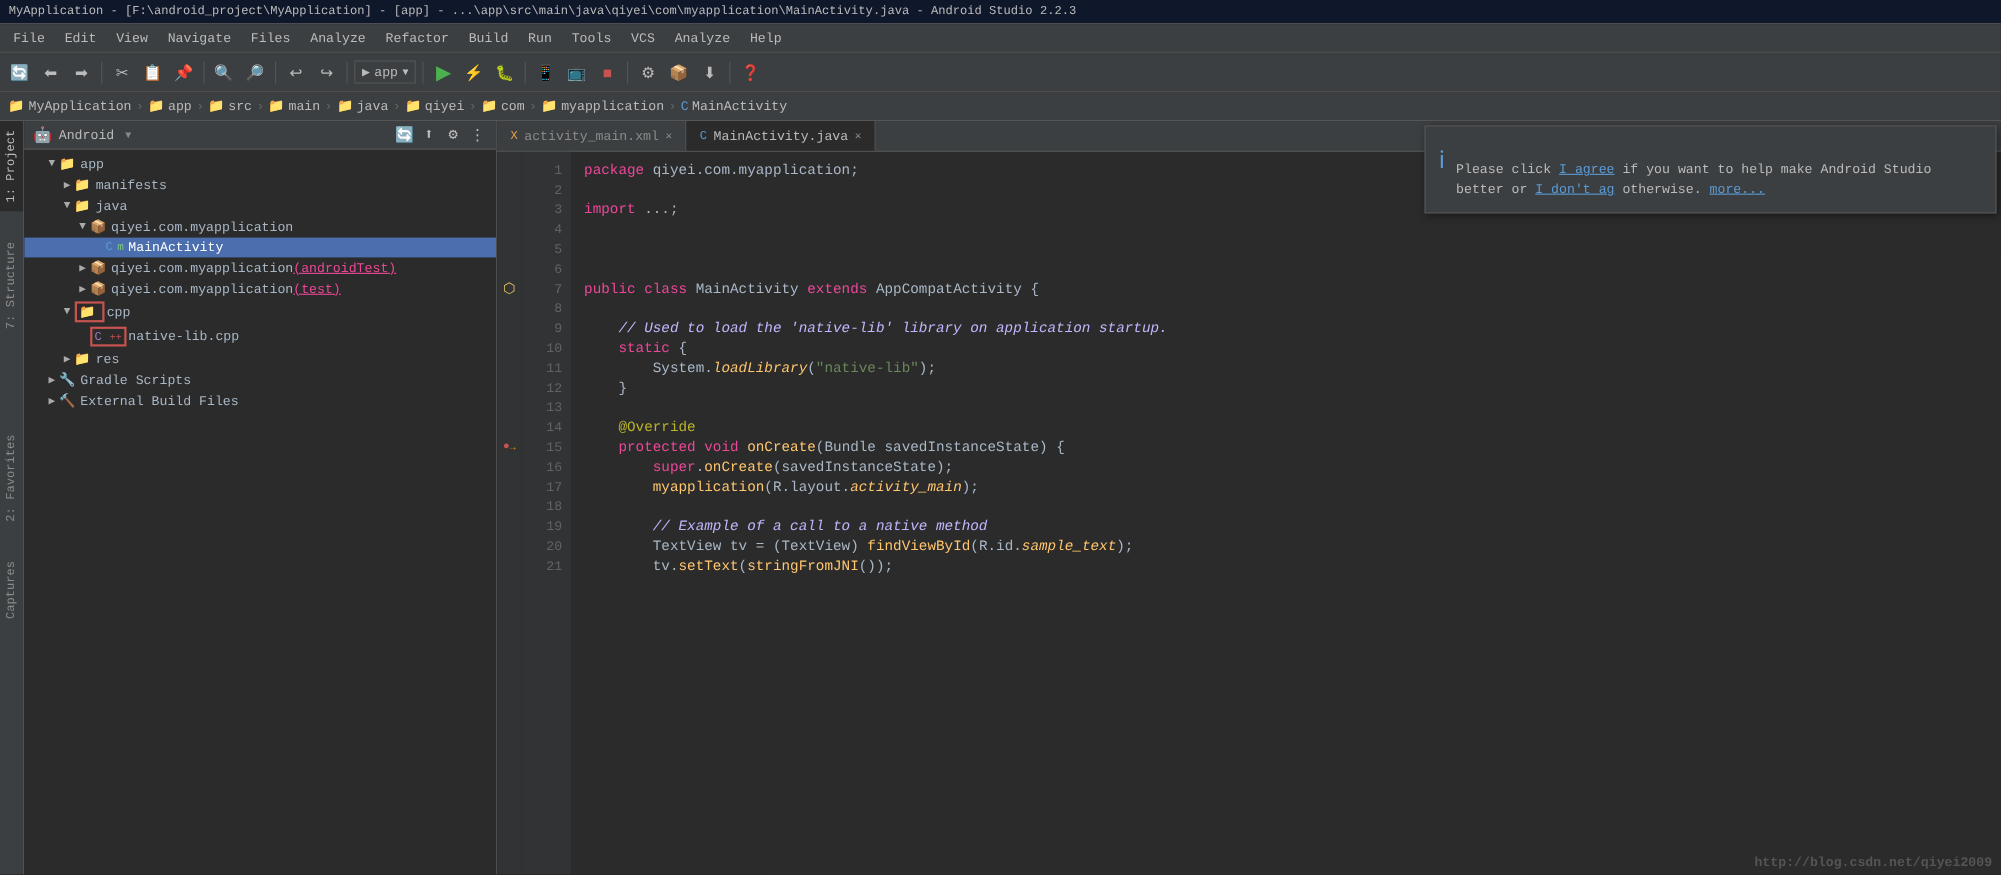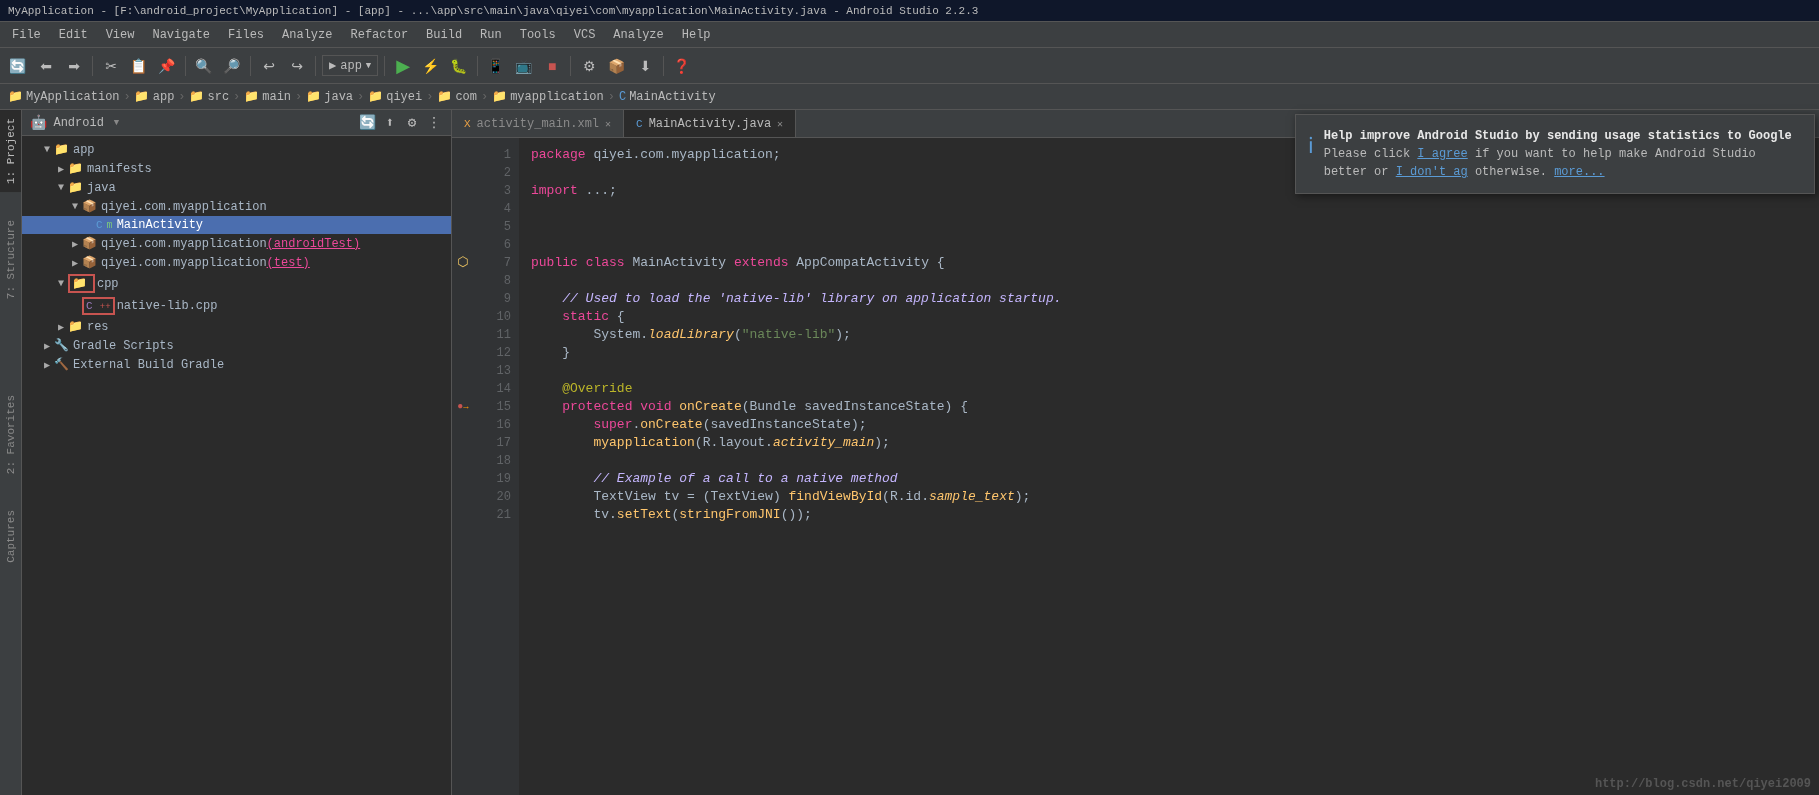--- a/index.html
+++ b/index.html
@@ -296,21 +296,21 @@
         <span class="tree-indent" style="width:14px;"></span>
         <span class="expand-arrow">▶</span>
         <span class="tree-icon gradle-icon">🔧</span>
         <span class="tree-label">Gradle Scripts</span>
       </div>
 
       <div class="tree-item">
         <span class="tree-indent" style="width:14px;"></span>
         <span class="expand-arrow">▶</span>
         <span class="tree-icon build-icon">🔨</span>
-        <span class="tree-label">External Build Gradle</span>
+        <span class="tree-label">External Build Files</span>
       </div>
     </div>
   </div>
 
   <div id="editor-area">
 
     <div id="editor-tabs">
       <div class="editor-tab">
         <span class="file-icon" style="color:#e8a045;">X</span>
         <span>activity_main.xml</span>
@@ -397,21 +397,21 @@
         <span class="fn">myapplication</span>(<span class="cls">R</span>.layout.<span class="fn italic">activity_main</span>);
 
         <span class="cmt">// Example of a call to a native method</span>
         <span class="cls">TextView</span> tv = (<span class="cls">TextView</span>) <span class="fn">findViewById</span>(<span class="cls">R</span>.id.<span class="fn italic">sample_text</span>);
         tv.<span class="fn">setText</span>(<span class="fn">stringFromJNI</span>());</div>
     </div>
 
     <div id="notification">
       <div class="notif-icon">ℹ</div>
       <div class="notif-text">
-        <strong>Help improve Android Studio by sending usage statistics to Google</strong><br>
+        <br>
         <span>Please click </span>
         <a class="notif-link">I agree</a>
         <span> if you want to help make Android Studio better or </span>
         <a class="notif-link">I don't ag</a>
         <span>otherwise. </span>
         <a class="notif-link">more...</a>
       </div>
     </div>
 
     <div id="watermark">

